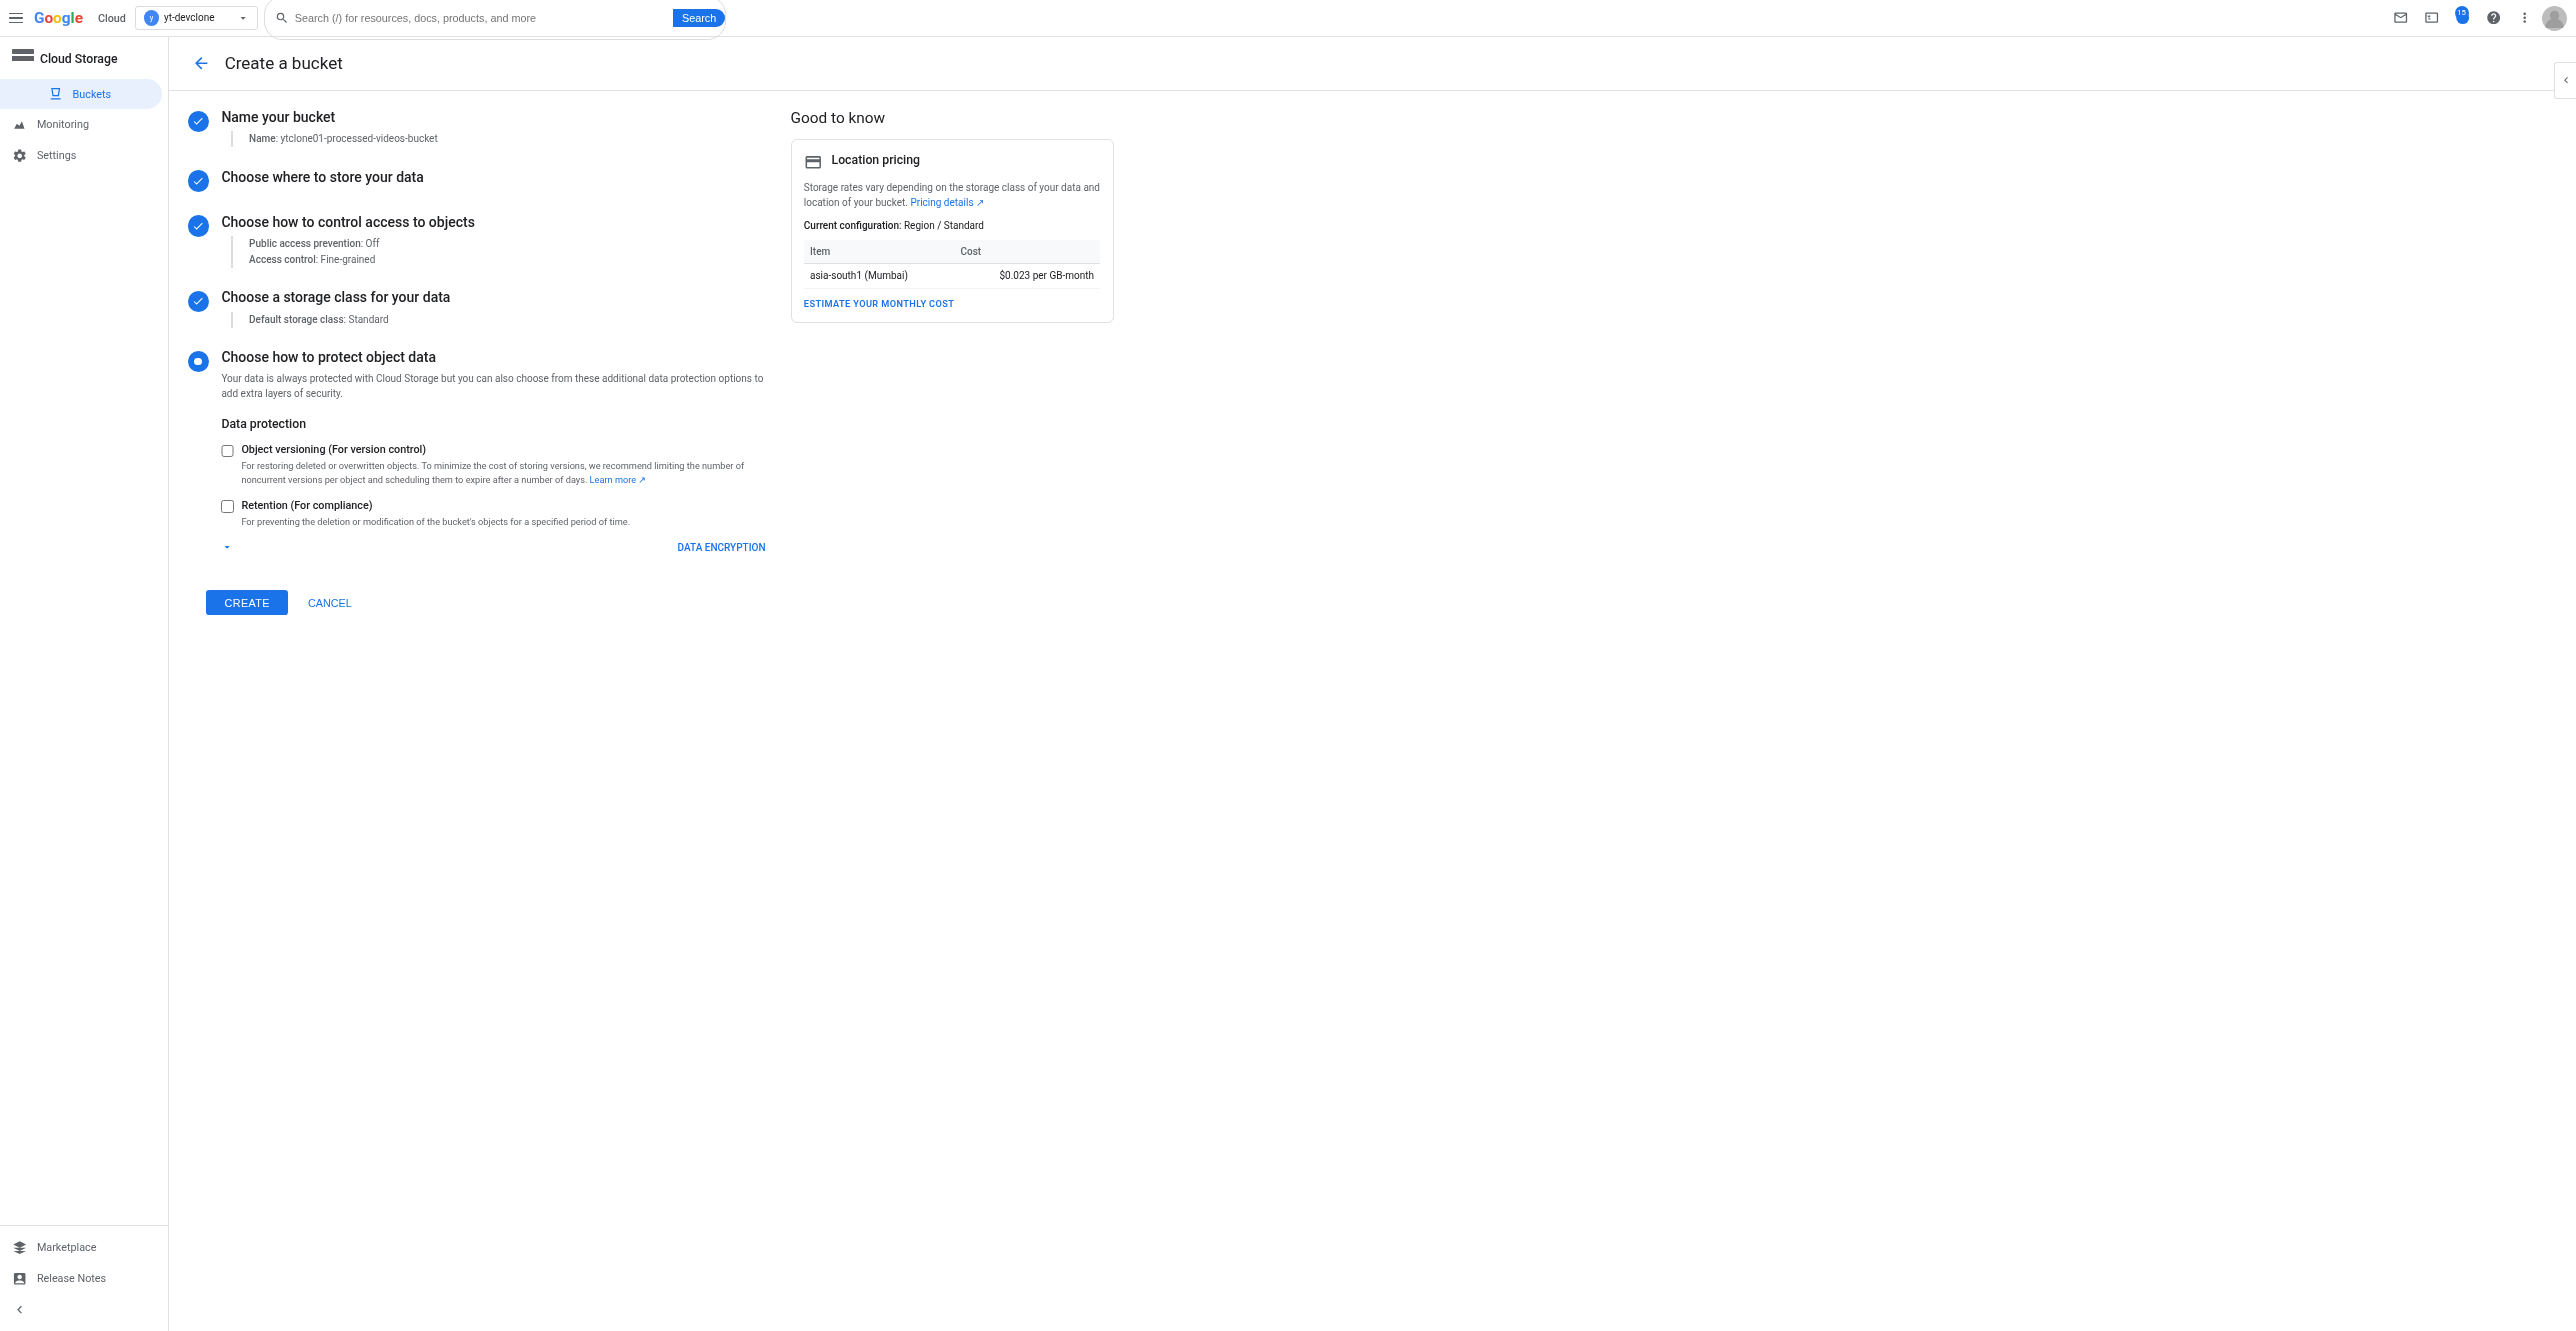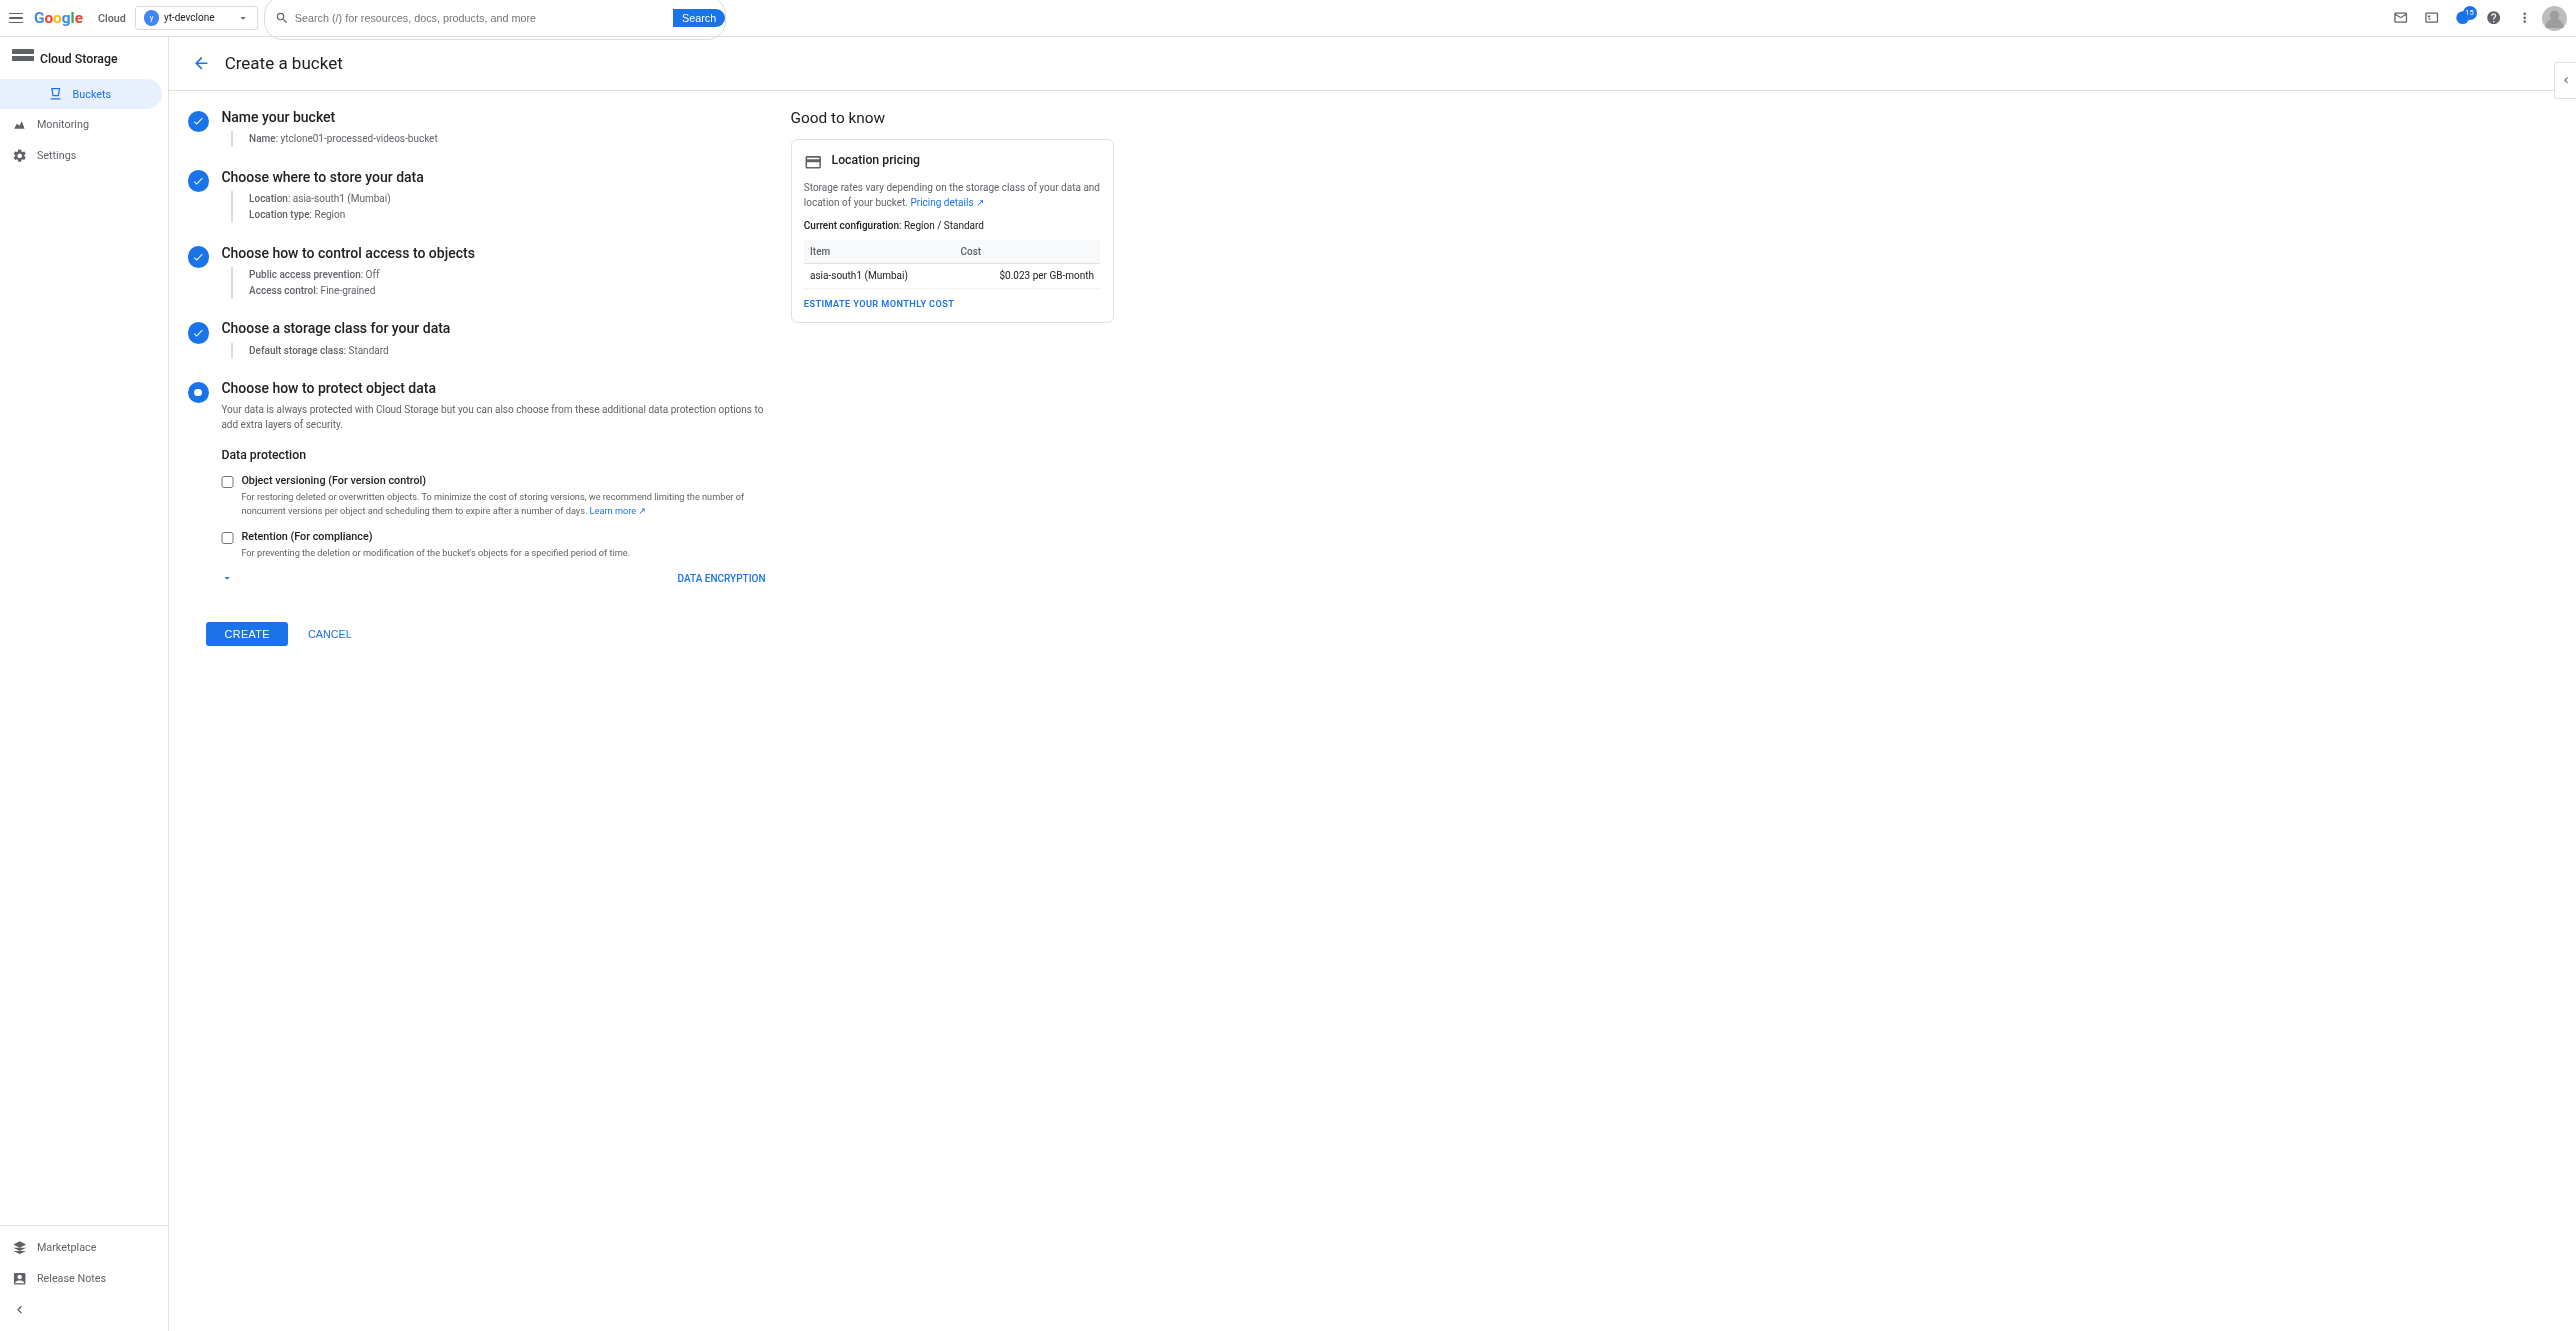--- a/index.html
+++ b/index.html
@@ -30,21 +30,21 @@
       border: 0.8px solid #dadce0; border-radius: 18.5px; padding: 0 9.2px; height: 44px; gap: 6.2px;
     }
     .search-input { border: none; outline: none; flex: 1; font-size: 10.8px; color: #202124; background: transparent; }
     .search-btn {
       display: flex; align-items: center; gap: 3.1px; padding: 3.1px 9.2px;
       background: #1a73e8; color: #fff; border: none; border-radius: 0 15.4px 15.4px 0; cursor: pointer; font-size: 10.8px; margin-right: -9.2px;
     }
     .nav-right { margin-left: auto; display: flex; align-items: center; gap: 3.1px; }
     .nav-icon-btn { width: 28px; height: 28px; border-radius: 50%; display: flex; align-items: center; justify-content: center; cursor: pointer; border: none; background: transparent; color: #5f6368; font-size: 14px; }
     .notification-badge { position: relative; }
-    .badge { position: absolute; top: 1.5px; right: 0; width: 14px; height: 14px; background: #1a73e8; border-radius: 50%; color: #fff; font-size: 7.7px; display: flex; align-items: center; justify-content: center; }
+    .badge { position: absolute; top: 1.5px; right: 8px; width: 14px; height: 14px; background: #1a73e8; border-radius: 50%; color: #fff; font-size: 7.7px; display: flex; align-items: center; justify-content: center; }
 
     
     .app-layout { display: flex; margin-top: 37px; height: calc(100vh - 37px); }
 
     
     .sidebar {
       width: 169px; flex-shrink: 0; border-right: 0.8px solid #e0e0e0;
       display: flex; flex-direction: column; overflow-y: auto; background: #fff;
     }
     .sidebar-header { display: flex; align-items: flex-end; gap: 6px; padding: 12.3px 12.3px 6.2px; }
@@ -306,27 +306,20 @@
         <div class="step">
           <div class="step-indicator">
             <div class="step-check">
               <svg viewBox="0 0 24 24" fill="white">
                   <path d="M9 16.17L4.83 12l-1.42 1.41L9 19 21 7l-1.41-1.41z"></path>
                 </svg>
             </div>
           </div>
           <div class="step-content">
             <div class="step-title">Choose where to store your data</div>
-            <div class="step-detail">
-              <div class="step-line"></div>
-              <div class="step-meta">
-                <span>Location</span>: asia-south1 (Mumbai)<br>
-                <span>Location type</span>: Region
-              </div>
-            </div>
           </div>
         </div>
 
         <div class="step">
           <div class="step-indicator">
             <div class="step-check">
               <svg viewBox="0 0 24 24" fill="white">
                   <path d="M9 16.17L4.83 12l-1.42 1.41L9 19 21 7l-1.41-1.41z"></path>
                 </svg>
             </div>

